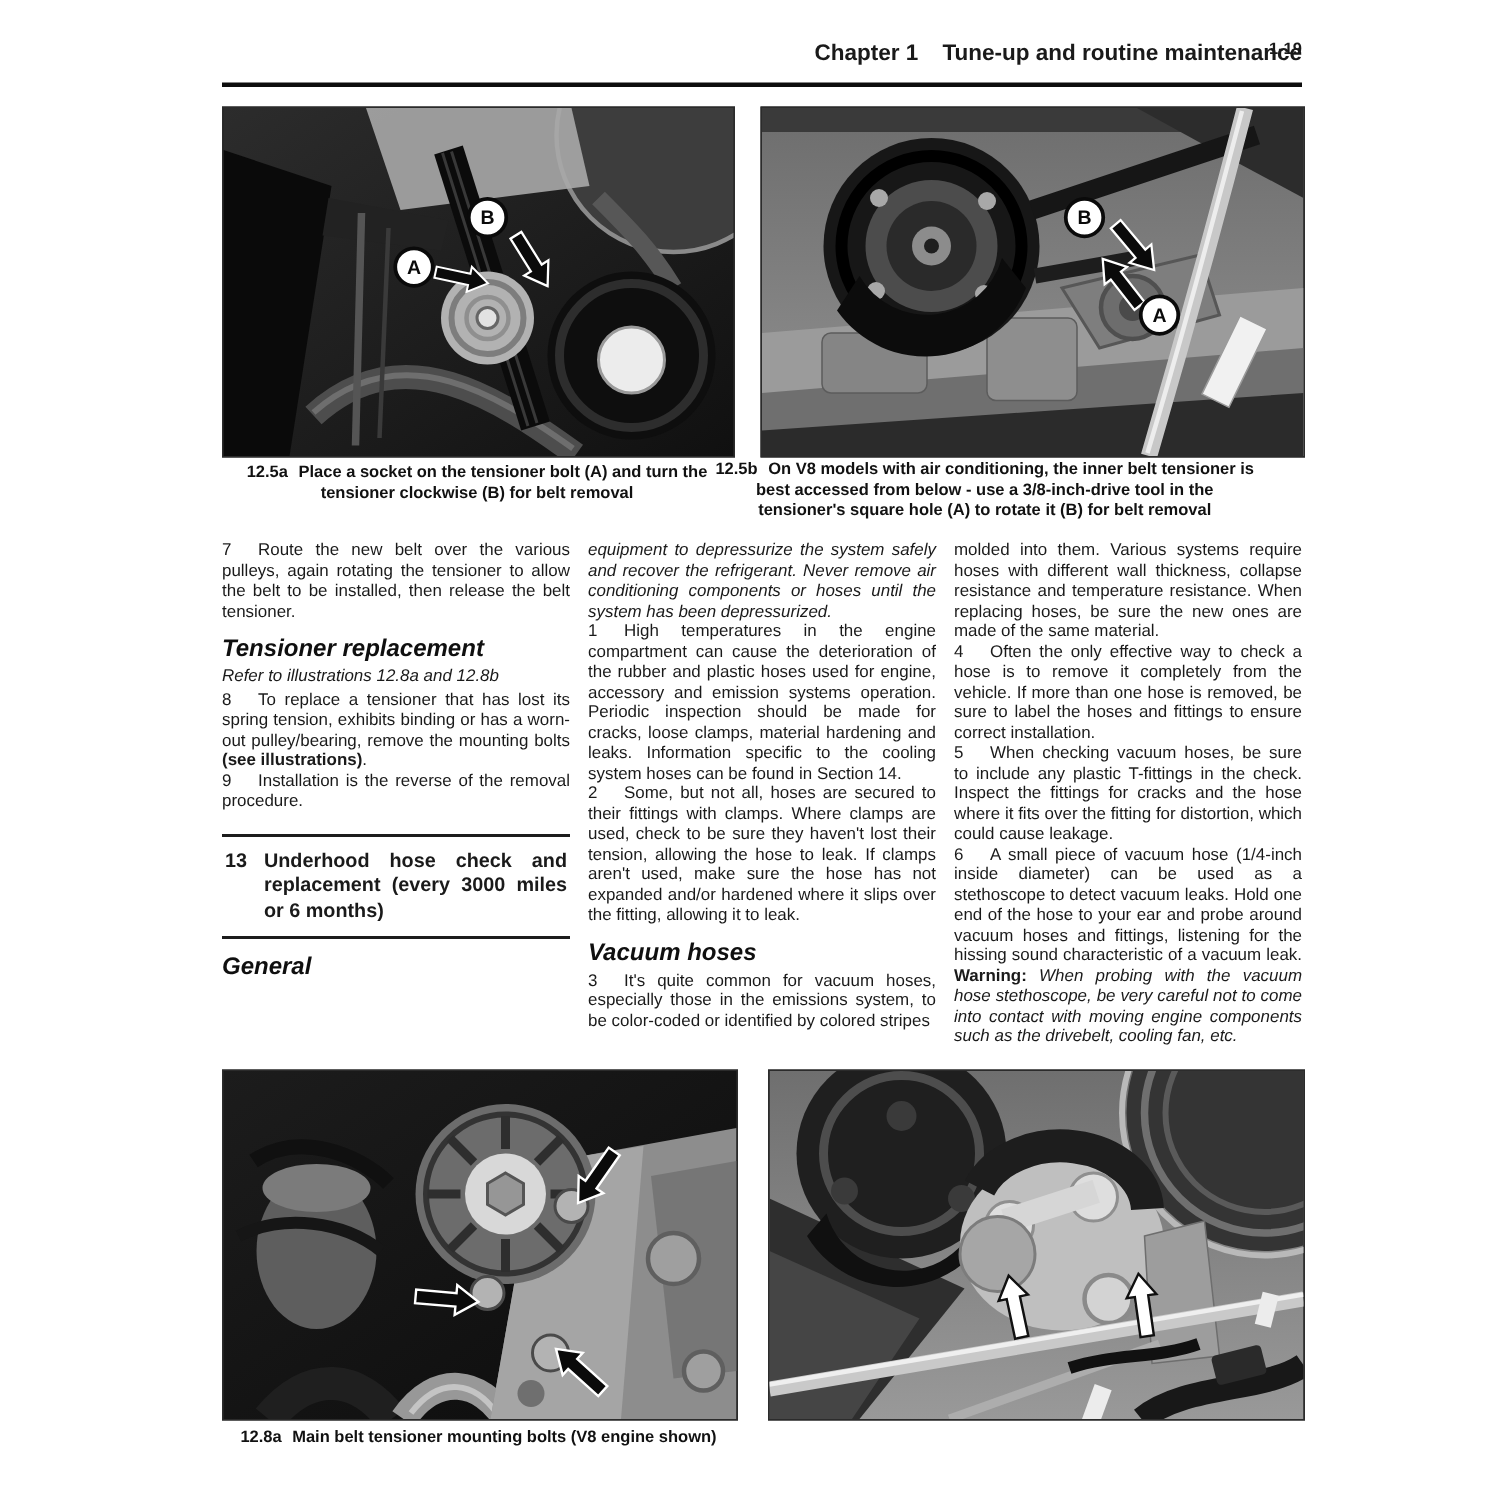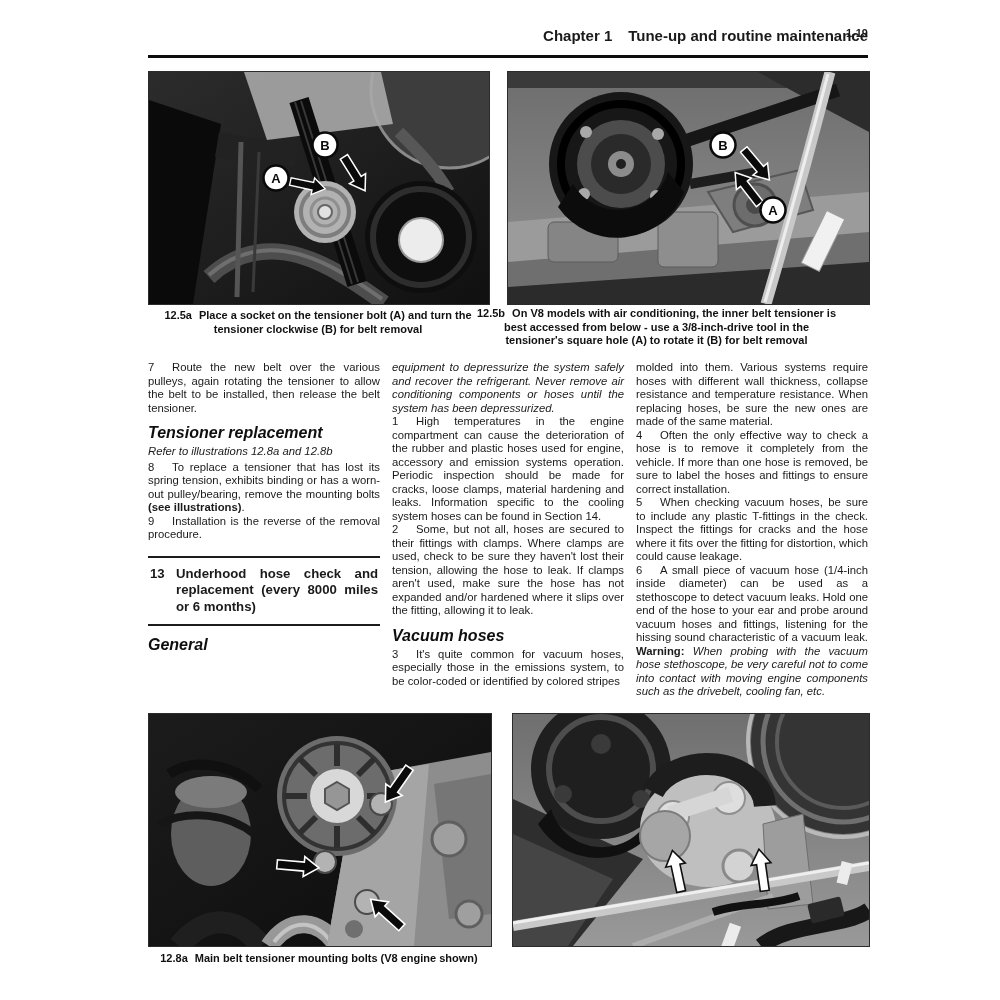--- a/index.html
+++ b/index.html
@@ -180,21 +180,21 @@
 
   <div class="cols">
     <div class="col">
       <p class="para"><span class="pnum">7</span><span>Route the new belt over the various pulleys, again rotating the tensioner to allow the belt to be installed, then release the belt tensioner.</span></p>
       <h2 class="subhead">Tensioner replacement</h2>
       <p class="refnote">Refer to illustrations 12.8a and 12.8b</p>
       <p class="para"><span class="pnum">8</span><span>To replace a tensioner that has lost its spring tension, exhibits binding or has a worn-out pulley/bearing, remove the mounting bolts </span><span class="b">(see illustrations)</span><span>.</span></p>
       <p class="para"><span class="pnum">9</span><span>Installation is the reverse of the removal procedure.</span></p>
       <div class="secbox">
         <span class="secnum">13</span>
-        <span class="sectitle">Underhood hose check and replacement (every 8000 miles or 6 months)</span>
+        <span class="sectitle">Underhood hose check and replacement (every 3000 miles or 6 months)</span>
       </div>
       <h2 class="subhead">General</h2>
     </div>
 
     <div class="col">
       <p class="para i">equipment to depressurize the system safely and recover the refrigerant. Never remove air conditioning components or hoses until the system has been depressurized.</p>
       <p class="para"><span class="pnum">1</span><span>High temperatures in the engine compartment can cause the deterioration of the rubber and plastic hoses used for engine, accessory and emission systems operation. Periodic inspection should be made for cracks, loose clamps, material hardening and leaks. Information specific to the cooling system hoses can be found in Section 14.</span></p>
       <p class="para"><span class="pnum">2</span><span>Some, but not all, hoses are secured to their fittings with clamps. Where clamps are used, check to be sure they haven't lost their tension, allowing the hose to leak. If clamps aren't used, make sure the hose has not expanded and/or hardened where it slips over the fitting, allowing it to leak.</span></p>
       <h2 class="subhead">Vacuum hoses</h2>
       <p class="para"><span class="pnum">3</span><span>It's quite common for vacuum hoses, especially those in the emissions system, to be color-coded or identified by colored stripes</span></p>

